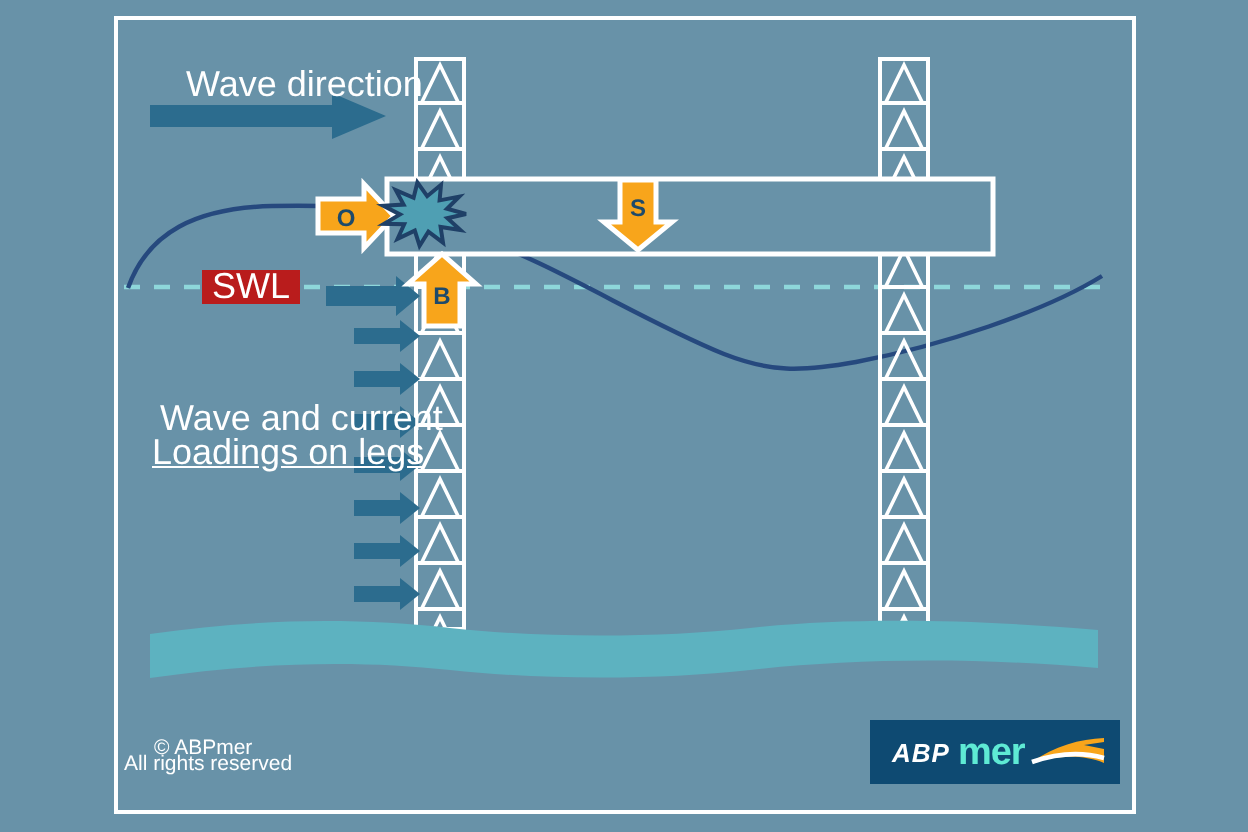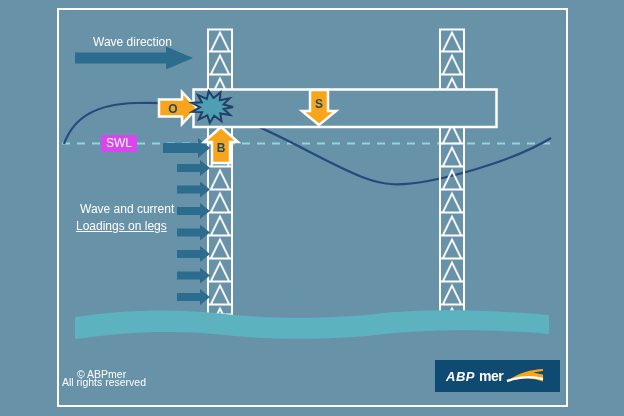--- a/index.html
+++ b/index.html
@@ -5,34 +5,34 @@
   html,body{margin:0;padding:0;background:#6892a8;}
   #canvas{
     position:relative;width:624px;height:416px;background:#6892a8;
     overflow:hidden;font-family:"Liberation Sans", sans-serif;
   }
   #frame{
     position:absolute;left:57px;top:8px;width:511px;height:399px;
     border:2px solid #ffffff;box-sizing:border-box;
   }
   svg.diagram{position:absolute;left:0;top:0;}
-  .lbl{position:absolute;color:#ffffff;font-size:12px;line-height:17px;white-space:nowrap;}
-  .swl-lbl{background:#d946ef;padding:0 5px;}
+  .lbl{position:absolute;color:#ffffff;font-size:18px;line-height:17px;white-space:nowrap;}
+  .swl-lbl{background:#b91c1c;padding:0 5px;}
   .letter{
     position:absolute;color:#1d4a6b;font-size:12px;font-weight:bold;
     transform:translate(-50%,-50%);
   }
   .copy{position:absolute;color:#ffffff;font-size:10.5px;line-height:14px;white-space:nowrap;}
   #logo{
     position:absolute;left:435px;top:360px;width:125px;height:32px;
     background:#0e4a72;display:flex;align-items:center;padding-left:11px;
     box-sizing:border-box;
   }
   #logo .abp{color:#fff;font-style:italic;font-weight:bold;font-size:13px;letter-spacing:.5px;text-align:center;}
-  #logo .mer{color:#ffffff;font-weight:bold;font-size:14px;margin-left:4px;letter-spacing:-.5px;line-height:1;}
+  #logo .mer{color:#5eead4;font-weight:bold;font-size:19px;margin-left:4px;letter-spacing:-.5px;line-height:1;}
   #logo svg{margin-left:3px;}
 </style>
 </head>
 <body>
 
 <div id="canvas">
 
   <div id="frame"></div>
 
   <svg class="diagram" width="624" height="416" viewBox="0 0 624 416">

